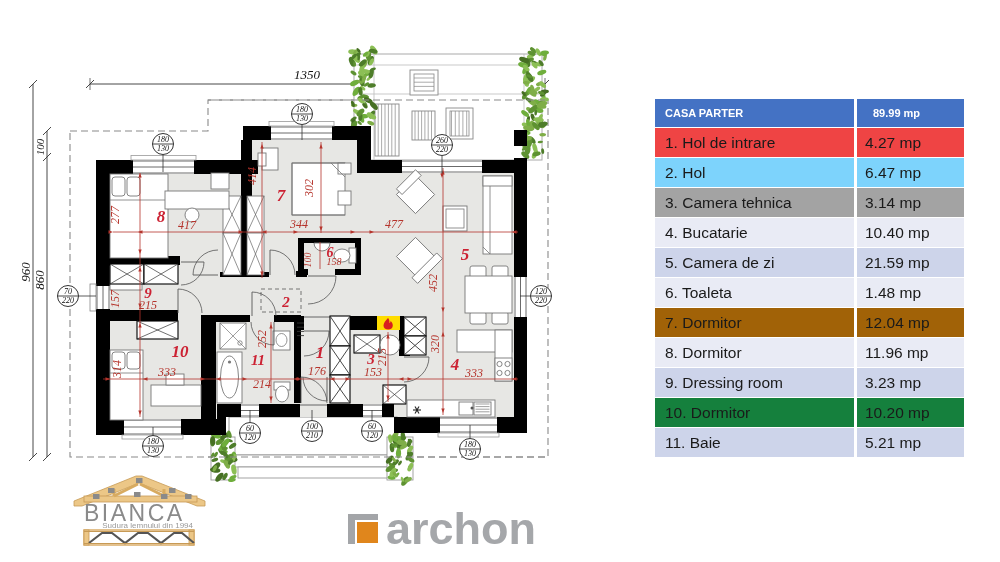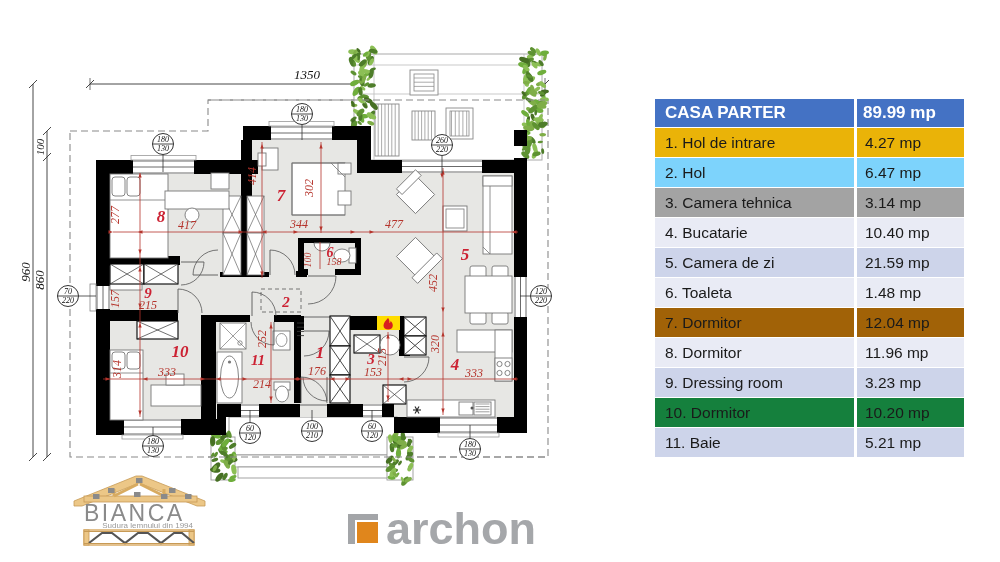--- a/index.html
+++ b/index.html
@@ -1,22 +1,22 @@
 <!DOCTYPE html>
 <html><head><meta charset="utf-8">
 <style>
 *{margin:0;padding:0;box-sizing:border-box}
 body{width:1000px;height:562px;background:#fff;position:relative;overflow:hidden;font-family:"Liberation Sans",sans-serif}
 #plan{position:absolute;left:0;top:0}
 #tbl{position:absolute;left:655px;top:99px;width:309px}
-.thead{position:absolute;left:0;top:0;width:309px;height:28px;background:#4472c4;color:#fff;font-weight:bold;font-size:17px;line-height:28px}
+.thead{position:absolute;left:0;top:0;width:309px;height:28px;background:#4472c4;color:#fff;font-weight:bold;font-size:11px;line-height:28px}
 .trow{position:absolute;left:0;width:309px;height:29px;font-size:15.5px;line-height:29px;color:#1a1a1a}
 .c1{position:absolute;left:10px}
 .c2{position:absolute;left:210px}
-.thead .c2{left:208px}
+.thead .c2{left:218px}
 #tbl::after{content:"";position:absolute;left:199px;top:0;width:3px;height:358px;background:#fff}
 </style></head>
 <body>
 
 <div id="plan"><svg width="1000" height="562" viewBox="0 0 1000 562" font-family="Liberation Serif, serif">
       <g>
         <line x1="90" y1="84" x2="545" y2="84" stroke="#333" stroke-width="0.9"></line>
         <line x1="86" y1="88" x2="94" y2="80" stroke="#333" stroke-width="0.9"></line>
         <line x1="541" y1="88" x2="549" y2="80" stroke="#333" stroke-width="0.9"></line>
         <line x1="90" y1="78" x2="90" y2="90" stroke="#333" stroke-width="0.7"></line>
@@ -783,21 +783,21 @@
       </g>
       <text x="386" y="544" font-size="45" font-weight="bold" fill="#a5a7aa" font-family="Liberation Sans, sans-serif" letter-spacing="0">archon</text>
     </svg></div>
 
 <div id="tbl">
 
 <div class="thead">
       <span class="c1">CASA PARTER</span>
       <span class="c2">89.99 mp</span>
     </div>
-<div class="trow" style="top:29px;background:#eab308">
+<div class="trow" style="top:29px;background:#ef4444">
       <span class="c1">1. Hol de intrare</span>
       <span class="c2">4.27 mp</span>
     </div>
     <div class="trow" style="top:59px;background:#7dd3fc">
       <span class="c1">2. Hol</span>
       <span class="c2">6.47 mp</span>
     </div>
     <div class="trow" style="top:89px;background:#a3a3a3">
       <span class="c1">3. Camera tehnica</span>
       <span class="c2">3.14 mp</span>

